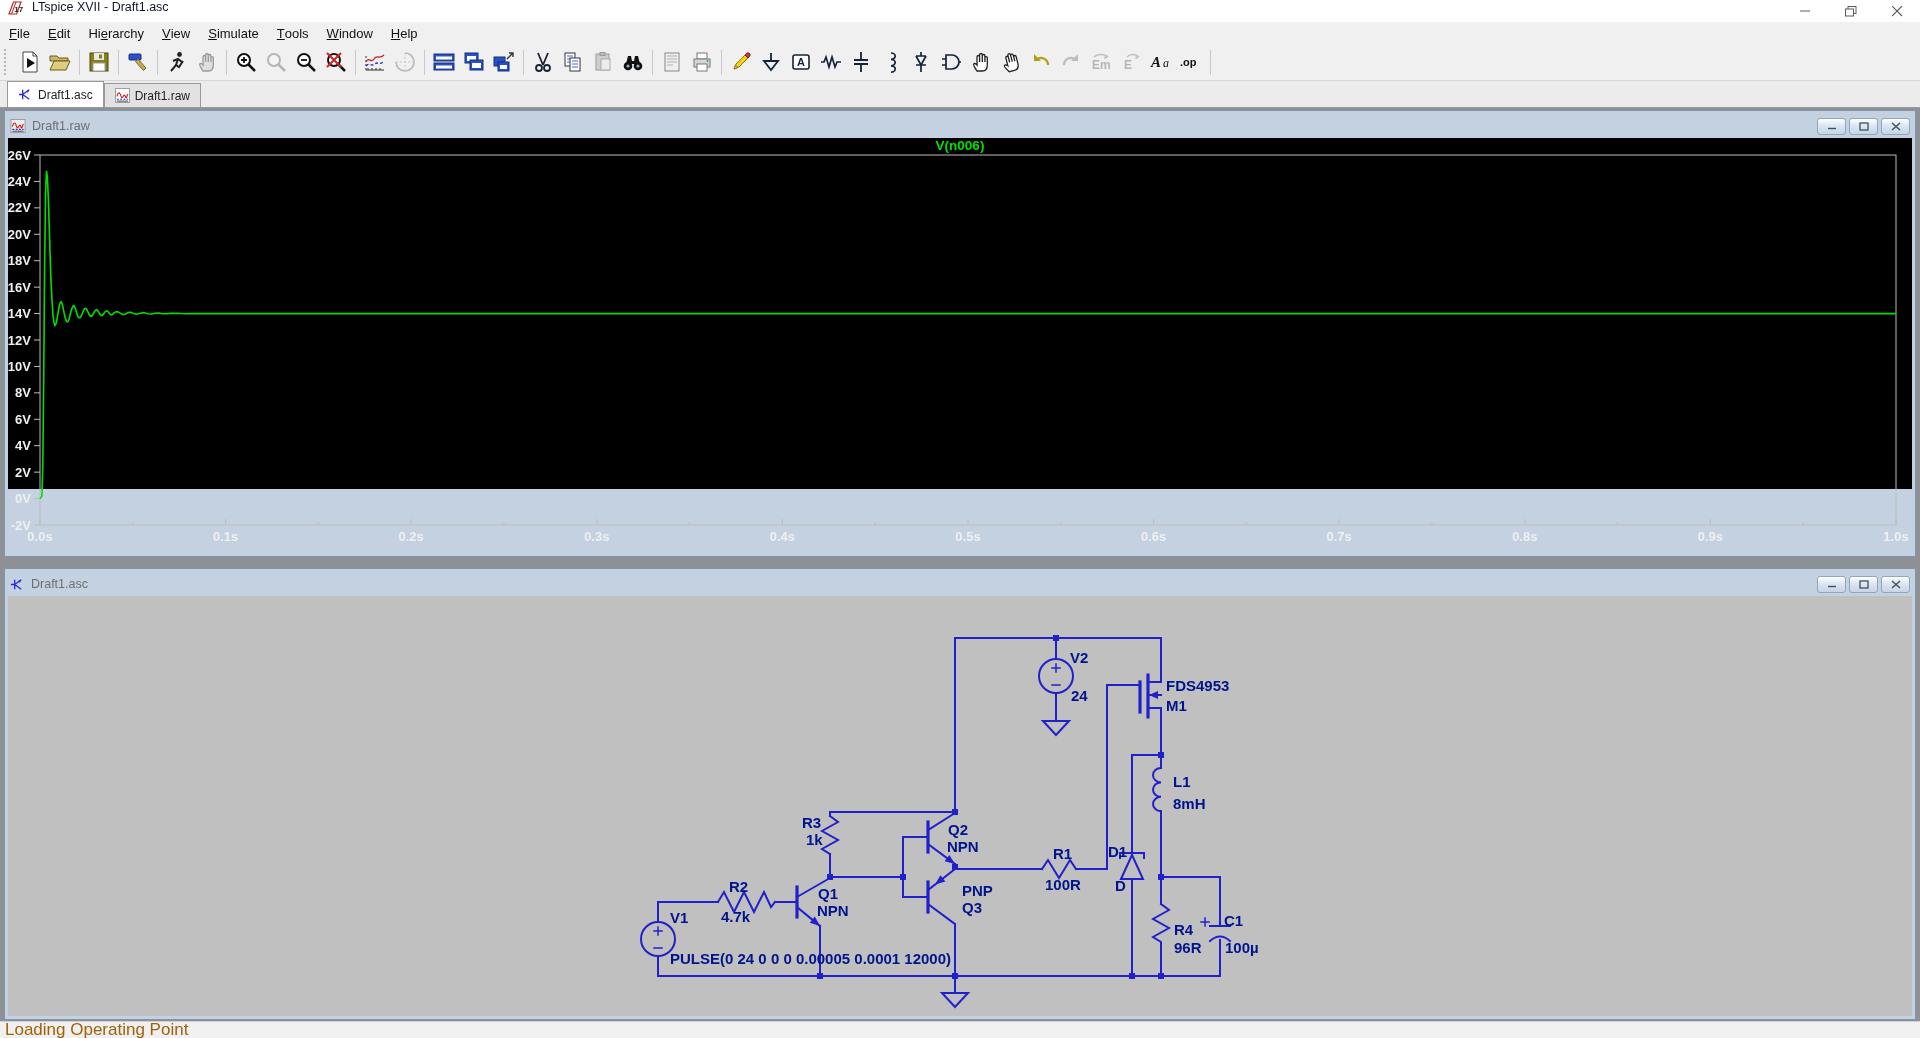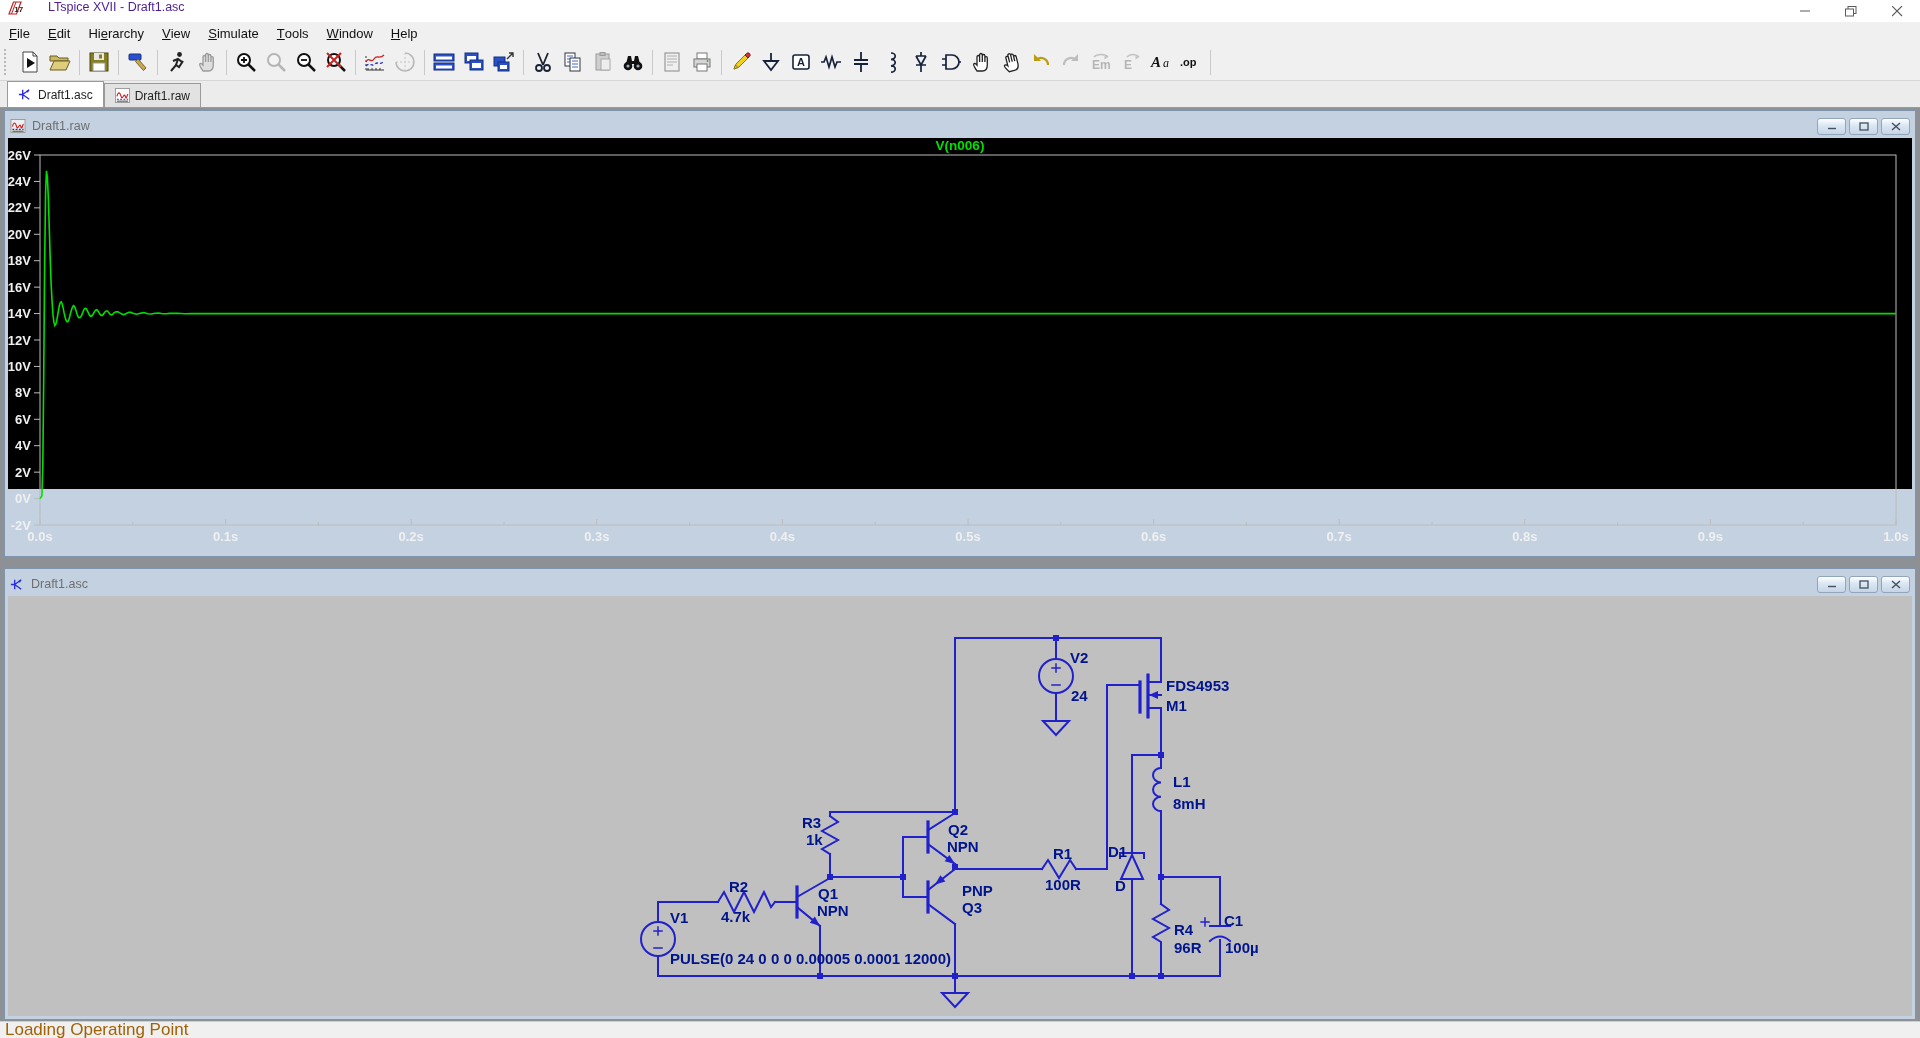--- a/index.html
+++ b/index.html
@@ -1,19 +1,19 @@
 <!DOCTYPE html>
 <html><head>
 <meta charset="utf-8">
 <style>
   *{box-sizing:border-box;margin:0;padding:0}
   html,body{width:1920px;height:1038px;overflow:hidden;font-family:"Liberation Sans","DejaVu Sans",sans-serif;background:#f0f0f0;position:relative}
   
   .titlebar{position:absolute;top:0;left:0;width:100%;height:22px;background:#ffffff;display:flex;align-items:flex-start}
-  .titlebar .app-title{font-size:12.5px;color:#4c1d95;margin-left:24px}
+  .titlebar .app-title{font-size:12.5px;color:#0f172a;margin-left:8px}
   .titlebar .spacer{flex:1}
   .wc{width:46px;height:22px;display:flex;align-items:center;justify-content:center;color:#5a5a5a}
   .menubar{position:absolute;top:22px;left:0;width:100%;height:22px;background:#f0f0f0;display:flex;align-items:center;font-size:13px;color:#111}
   .menu-item{padding:0 9px;height:100%;display:flex;align-items:center}
   u{text-decoration:underline}
   .toolbar{position:absolute;top:44px;left:0;width:100%;height:37px;background:#f0f0f0;border-bottom:1px solid #d6d6d6;display:flex;align-items:center;padding-left:2px}
   .grip{width:6px;height:26px;border-left:2px dotted #b8b8b8;margin:0 5px 0 2px}
   .tb{width:30px;height:28px;display:flex;align-items:center;justify-content:center}
   .sep{width:1px;height:25px;background:#c9c9c9;margin:0 4px}
   .tabbar{position:absolute;top:81px;left:0;width:100%;height:27px;background:#ececec;border-bottom:1px solid #9a9a9a;display:flex;align-items:flex-end;padding-left:7px}

